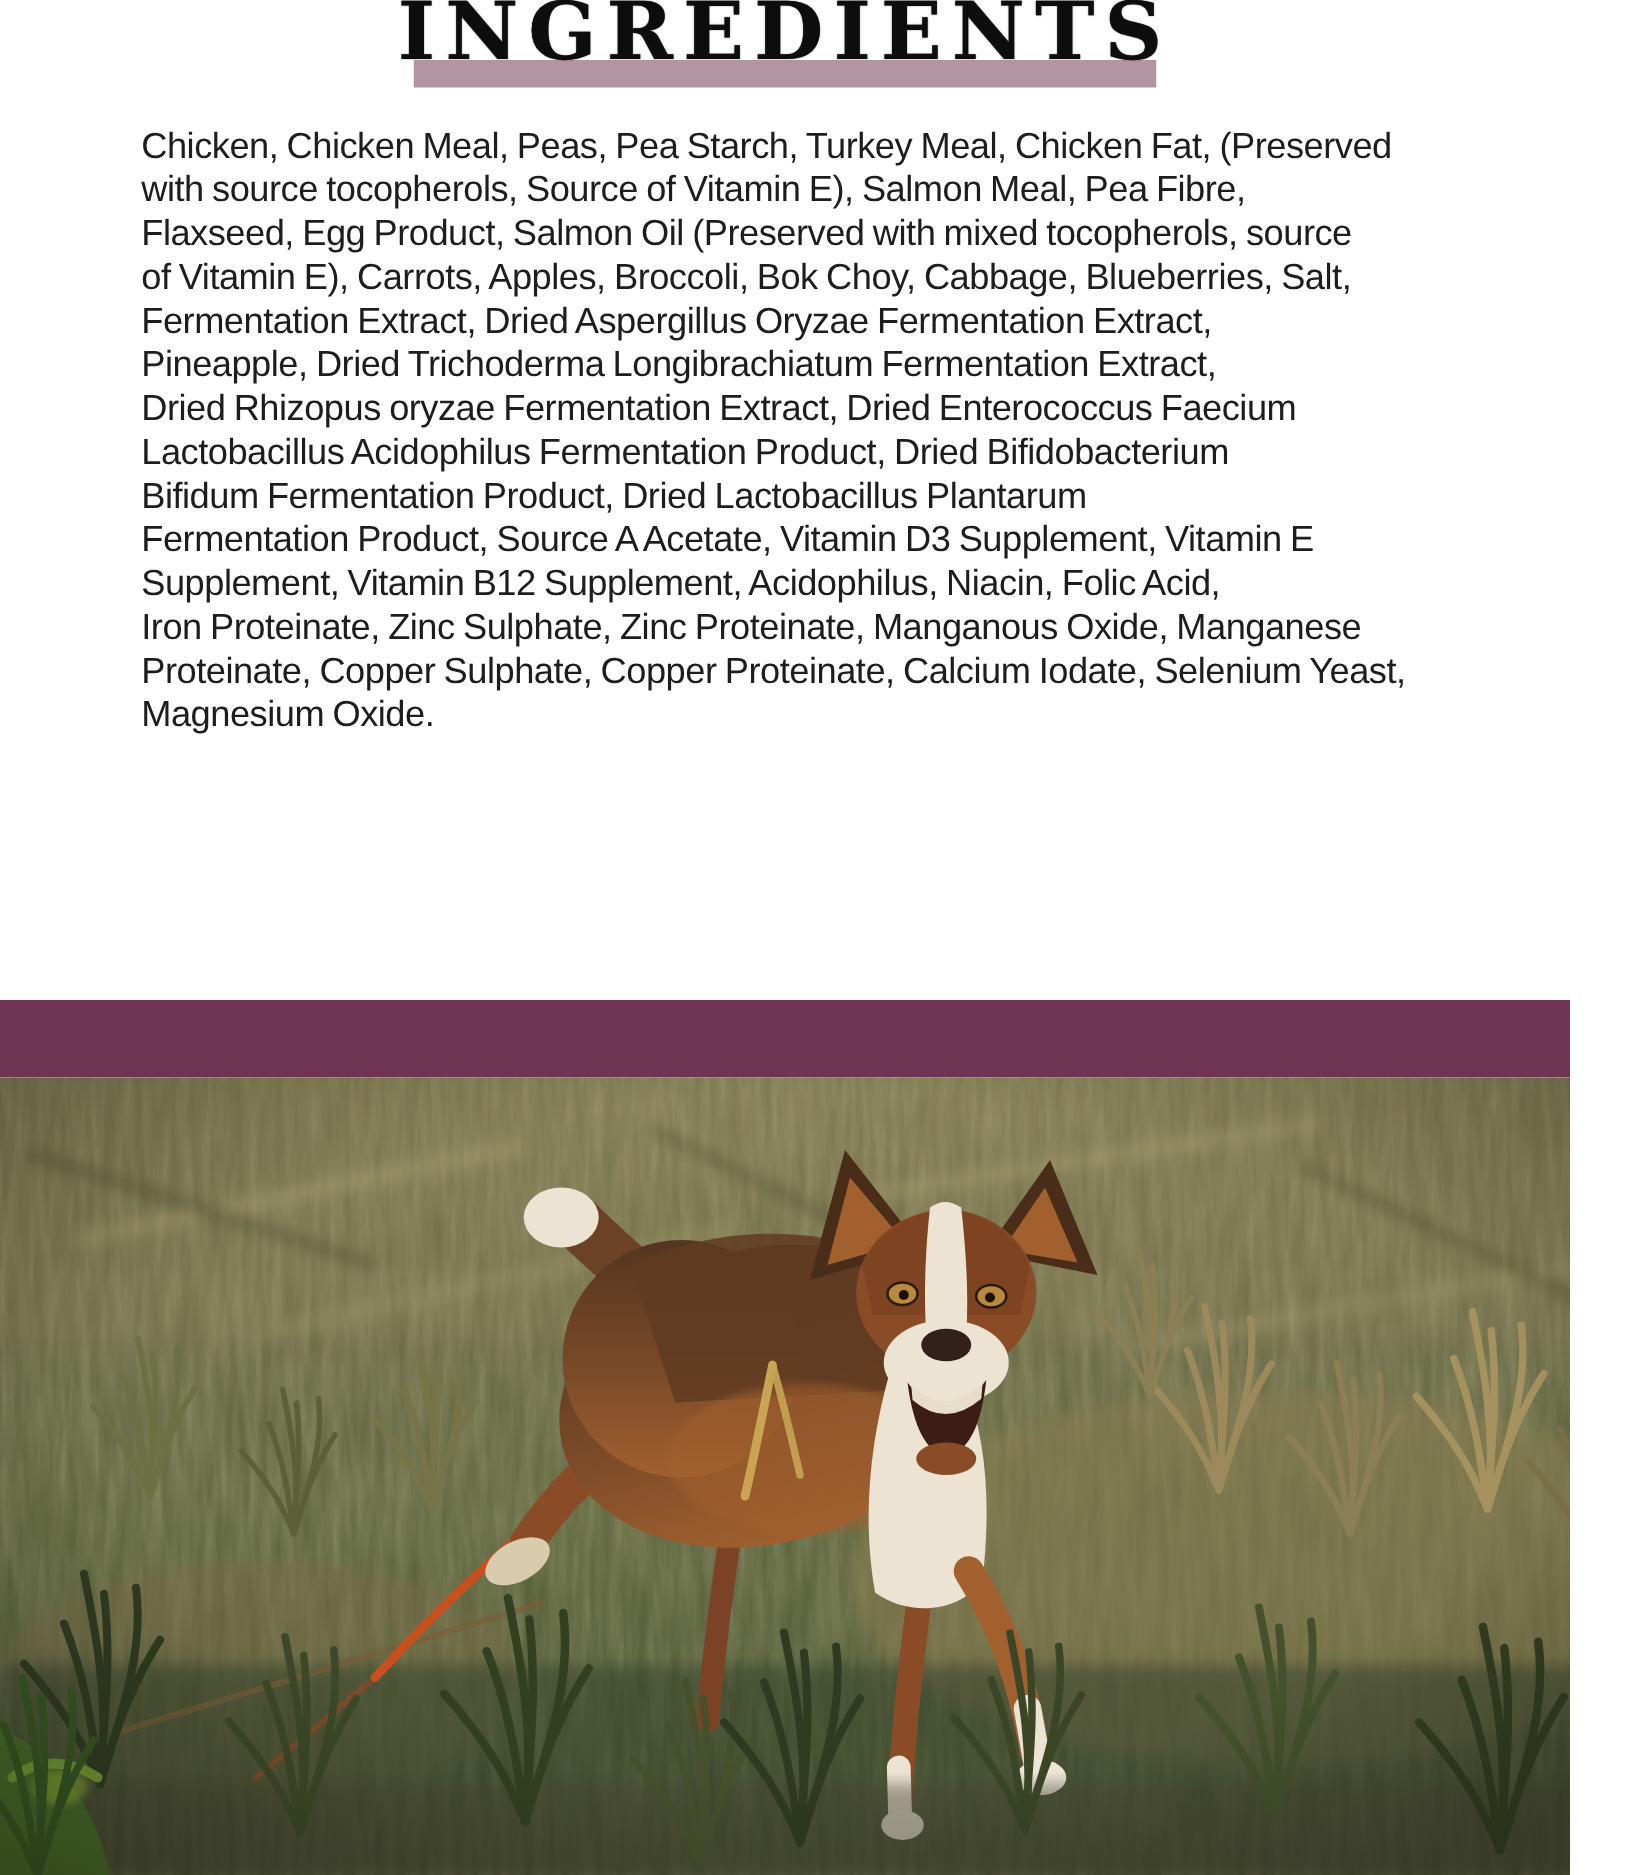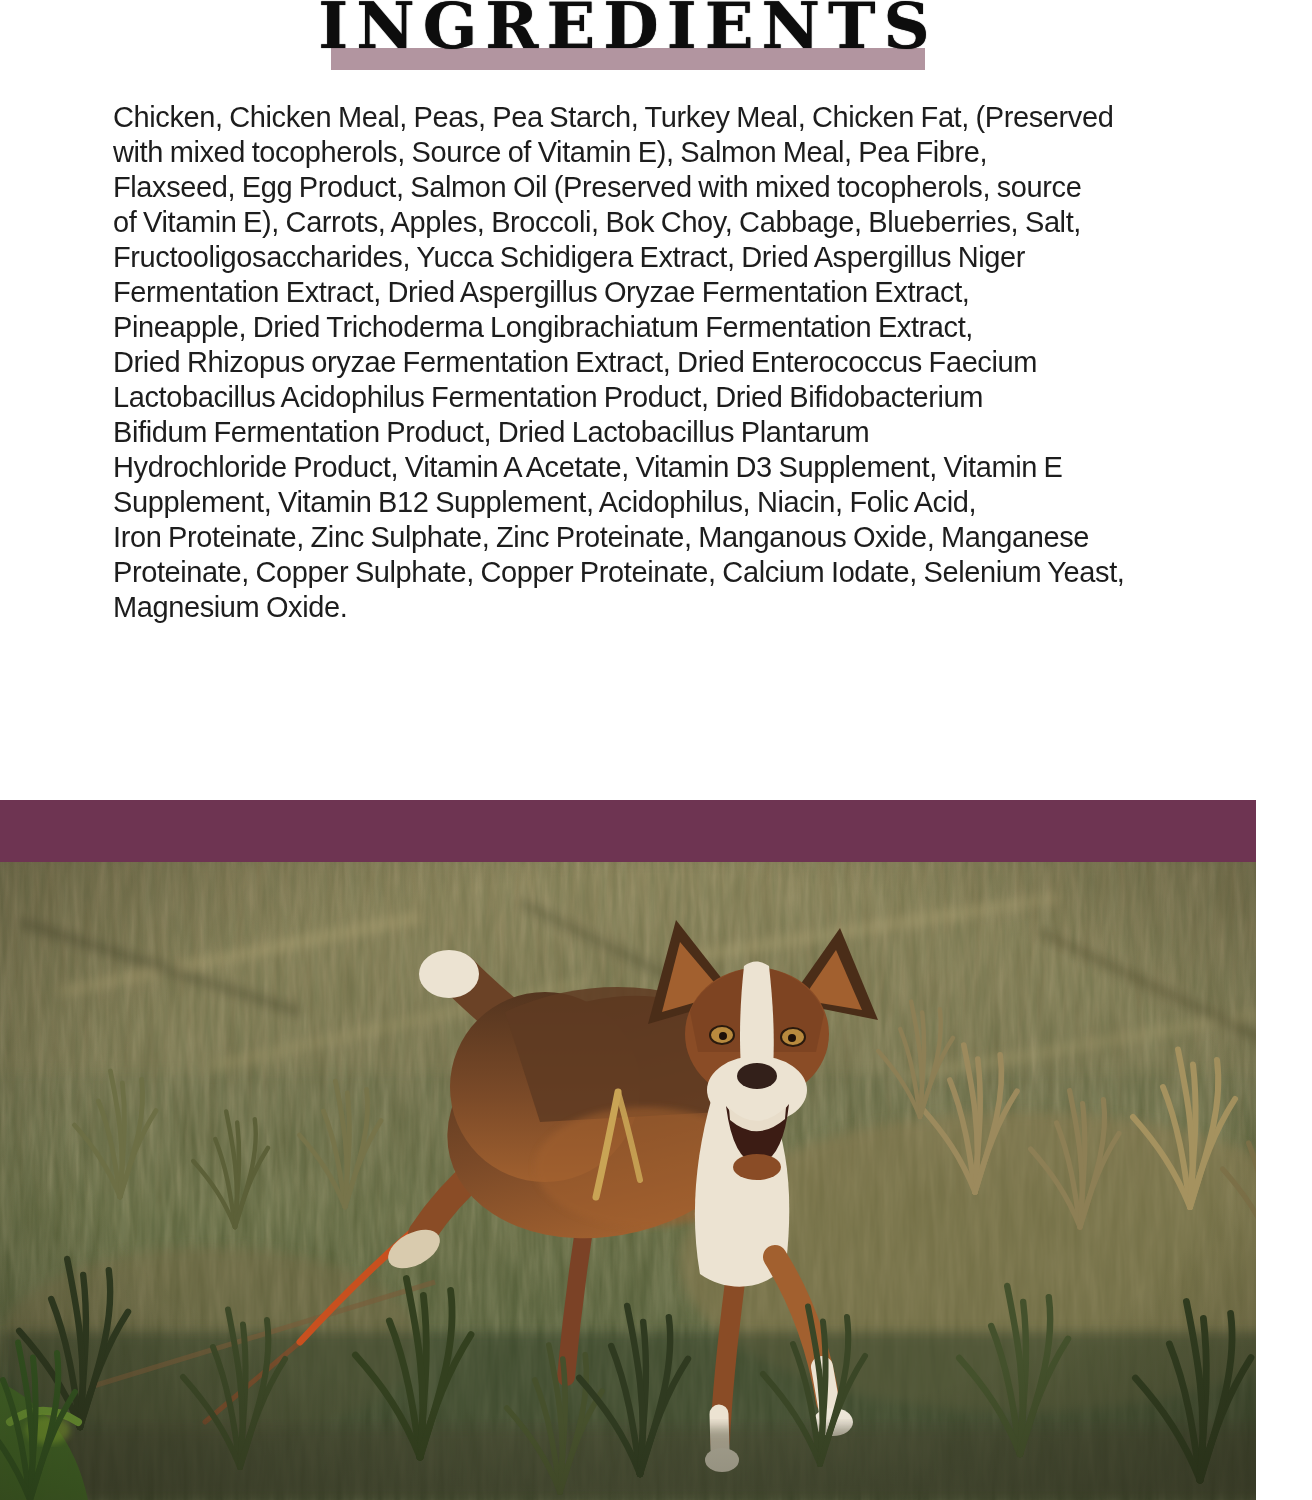--- a/index.html
+++ b/index.html
@@ -30,30 +30,29 @@
 
 <div class="page">
 
   <header class="title-wrap">
     <div class="title-bar"></div>
     <h1 class="title">INGREDIENTS</h1>
   </header>
 
   <section class="ingredients">
     <div class="ing-line">Chicken, Chicken Meal, Peas, Pea Starch, Turkey Meal, Chicken Fat, (Preserved</div>
-    <div class="ing-line">with mixed tocopherols, Source of Vitamin E), Salmon Meal, Pea Fibre,</div>
+    <div class="ing-line">with source tocopherols, Source of Vitamin E), Salmon Meal, Pea Fibre,</div>
     <div class="ing-line">Flaxseed, Egg Product, Salmon Oil (Preserved with mixed tocopherols, source</div>
     <div class="ing-line">of Vitamin E), Carrots, Apples, Broccoli, Bok Choy, Cabbage, Blueberries, Salt,</div>
-    <div class="ing-line">Fructooligosaccharides, Yucca Schidigera Extract, Dried Aspergillus Niger</div>
     <div class="ing-line">Fermentation Extract, Dried Aspergillus Oryzae Fermentation Extract,</div>
     <div class="ing-line">Pineapple, Dried Trichoderma Longibrachiatum Fermentation Extract,</div>
     <div class="ing-line">Dried Rhizopus oryzae Fermentation Extract, Dried Enterococcus Faecium</div>
     <div class="ing-line">Lactobacillus Acidophilus Fermentation Product, Dried Bifidobacterium</div>
     <div class="ing-line">Bifidum Fermentation Product, Dried Lactobacillus Plantarum</div>
-    <div class="ing-line">Hydrochloride Product, Vitamin A Acetate, Vitamin D3 Supplement, Vitamin E</div>
+    <div class="ing-line">Fermentation Product, Source A Acetate, Vitamin D3 Supplement, Vitamin E</div>
     <div class="ing-line">Supplement, Vitamin B12 Supplement, Acidophilus, Niacin, Folic Acid,</div>
     <div class="ing-line">Iron Proteinate, Zinc Sulphate, Zinc Proteinate, Manganous Oxide, Manganese</div>
     <div class="ing-line">Proteinate, Copper Sulphate, Copper Proteinate, Calcium Iodate, Selenium Yeast,</div>
     <div class="ing-line">Magnesium Oxide.</div>
   </section>
 
   <div class="divider"></div>
 
   <figure class="photo" aria-label="Red-brown and white border collie dog running through a grassy field with an orange leash trailing behind">
     <svg viewBox="0 0 1312 638" width="1312" height="638" preserveAspectRatio="none" role="img">

